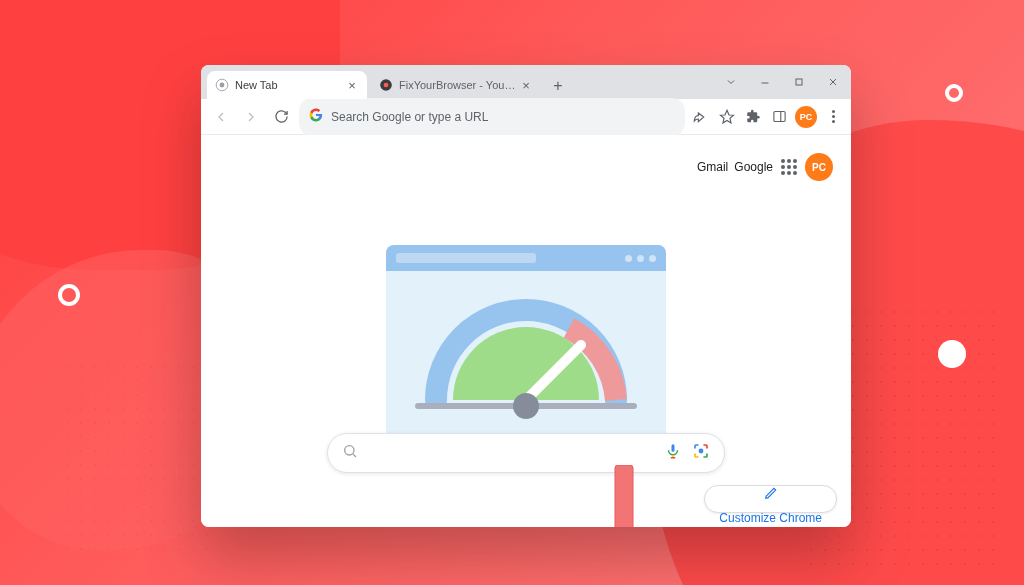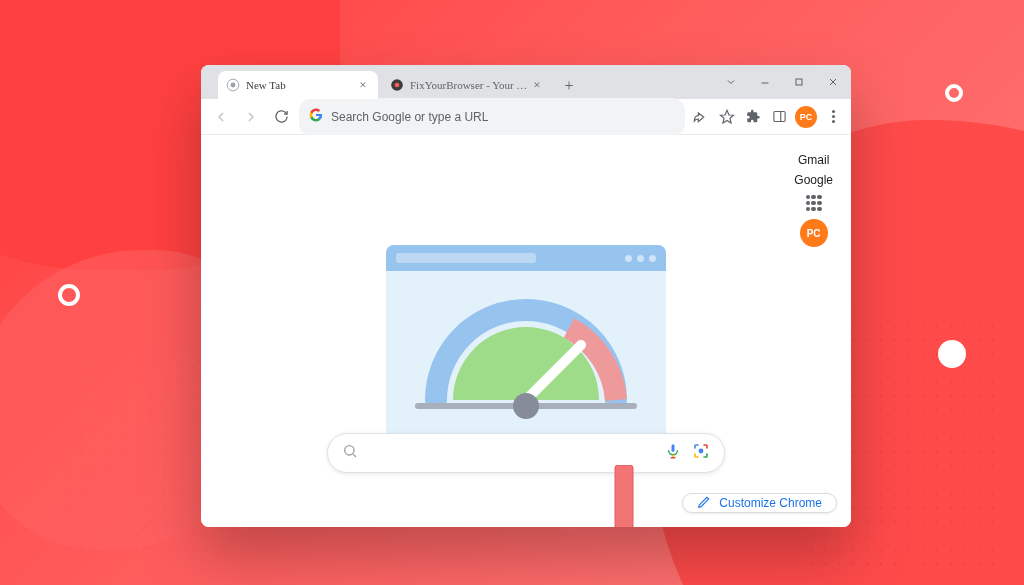--- a/index.html
+++ b/index.html
@@ -23,21 +23,21 @@
 
   
   .window {
     position:absolute; left:201px; top:65px; width:650px; height:462px;
     background:#fff; border-radius:8px; box-shadow:0 30px 60px rgba(0,0,0,.25);
     display:flex; flex-direction:column; overflow:hidden;
   }
 
   
   .titlebar { height:34px; background:#dfe1e5; display:flex; align-items:flex-end; }
-  .tabs { display:flex; align-items:flex-end; padding-left:17px; height:100%;font-family:Liberation Serif, serif; }
+  .tabs { display:flex; align-items:flex-end; padding-left:6px; height:100%; }
   .tab {
     height:28px; min-width:160px; max-width:170px; background:#fff; border-radius:8px 8px 0 0;
     display:flex; align-items:center; padding:0 8px; font-size:11px; color:#3c4043;
     margin-right:4px; position:relative;
   }
   .tab.inactive { background:transparent; color:#5f6368; }
   .tab .favicon { width:14px;height:14px; margin-right:6px; flex:0 0 14px; display:flex;align-items:center;justify-content:center;}
   .tab .title { flex:1; white-space:nowrap; overflow:hidden; text-overflow:ellipsis; }
   .tab .close { width:14px;height:14px; display:flex;align-items:center;justify-content:center; color:#5f6368; font-size:13px; cursor:pointer;}
   .newtab { width:26px;height:26px; display:flex;align-items:center;justify-content:center; color:#5f6368; cursor:pointer; font-size:16px;}
@@ -50,41 +50,42 @@
   .navbtn { width:24px;height:24px; display:flex;align-items:center;justify-content:center; color:#5f6368; cursor:pointer;}
   .navbtn.disabled { color:#bdc1c6; cursor:default;}
   .omnibox { flex:1; height:38px; background:#f1f3f4; border-radius:13px; display:flex; align-items:center; padding:4px 10px; gap:8px; font-size:12px; color:#5f6368;}
   .toolicon { width:20px;height:20px; display:flex;align-items:center;justify-content:center; cursor:pointer; color:#5f6368;}
   .avatar { width:22px;height:22px; border-radius:50%; background:#ff7b1a; color:#fff; display:flex;align-items:center;justify-content:center; font-size:9px; font-weight:600;}
   .dots3 { display:flex; flex-direction:column; gap:2px;}
   .dots3 span{width:3px;height:3px;background:#5f6368;border-radius:50%;}
 
   
   .content { flex:1; position:relative; background:#fff; }
-  .topright { position:absolute; top:18px; right:18px; display:flex; align-items:center; gap:6px; font-size:12px; color:#202124;flex-direction:column;}
+  .topright { position:absolute; top:18px; right:18px; display:flex; align-items:center; gap:6px; font-size:12px; color:#202124;}
   .appsgrid { width:16px;height:16px; display:grid; grid-template-columns:repeat(3,1fr); grid-template-rows:repeat(3,1fr); gap:1.5px;}
   .appsgrid span{background:#5f6368;border-radius:50%;}
   .avatar.big{width:28px;height:28px;font-size:10px;}
 
   
   .searchpill {
     position:absolute; left:50%; transform:translateX(-50%); top:298px;
     width:398px; height:40px; background:#fff; border:1px solid #dfe1e5; border-radius:22px;
     box-shadow:0 1px 4px rgba(32,33,36,.1);
     display:flex; align-items:center; padding:0 14px; gap:10px;
   }
   .searchpill .mag { color:#9aa0a6; }
   .searchpill .spacer { flex:1; }
 
   
   .customize {
-    position:absolute; right:14px; bottom:14px; height:20px; padding:0 14px;
+    position:absolute; right:14px; bottom:14px; height:28px; padding:0 14px;
     border:1px solid #dadce0; border-radius:16px; background:#fff;
     display:flex; align-items:center; gap:8px; font-size:12px; color:#1a73e8; cursor:pointer;
     box-shadow:0 1px 3px rgba(0,0,0,.08);
+    flex-direction:column;
   }
 
   
   .illus { position:absolute; left:50%; top:110px; transform:translateX(-50%); width:280px; }
   .illus .frame { width:100%; background:#e3f1fb; border-radius:8px 8px 6px 6px; overflow:visible; position:relative; padding-bottom:32px;}
   .illus .bar { height:26px; background:#97c4ef; border-radius:8px 8px 0 0; display:flex; align-items:center; padding:0 10px; }
   .illus .addr { flex:1; height:10px; background:#bcd8f3; border-radius:3px; margin-right:auto; max-width:140px;}
   .illus .wdots{ margin-left:auto; display:flex; gap:5px;}
   .illus .wdots span{width:7px;height:7px;background:#cfe4f7;border-radius:50%;}
   .gauge { position:relative; width:210px; height:110px; margin:24px auto 10px; }

